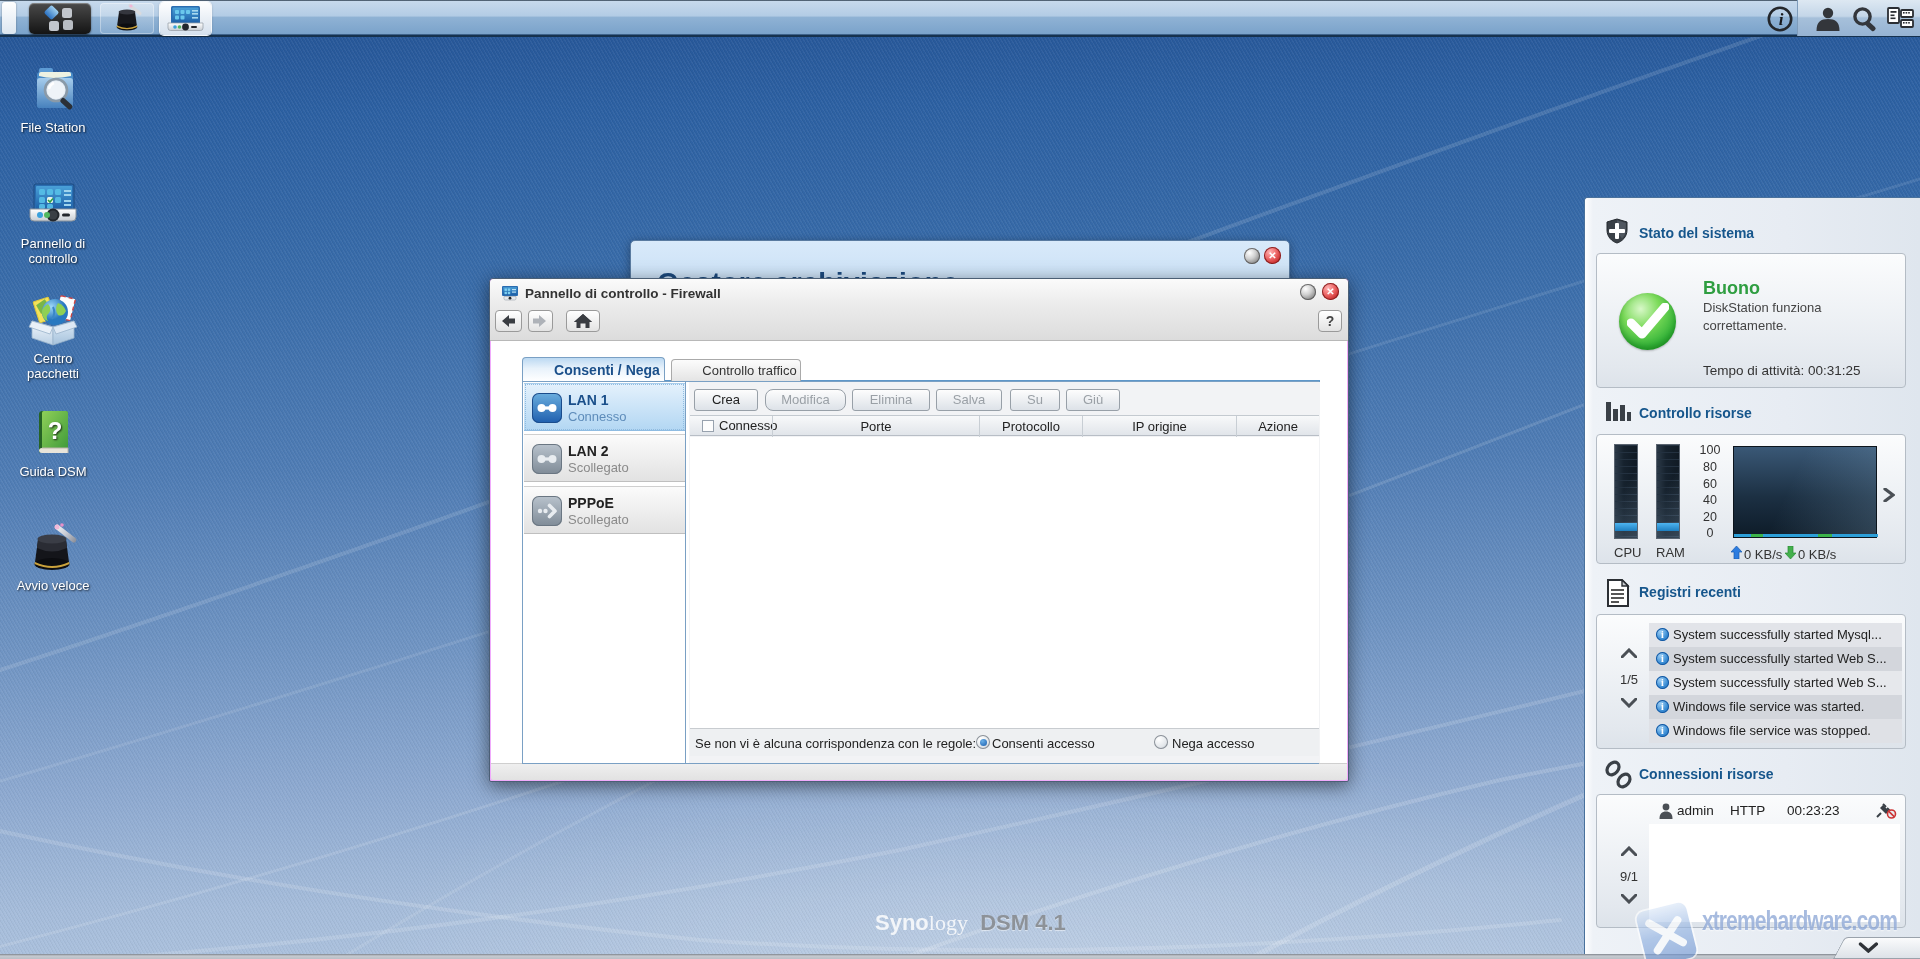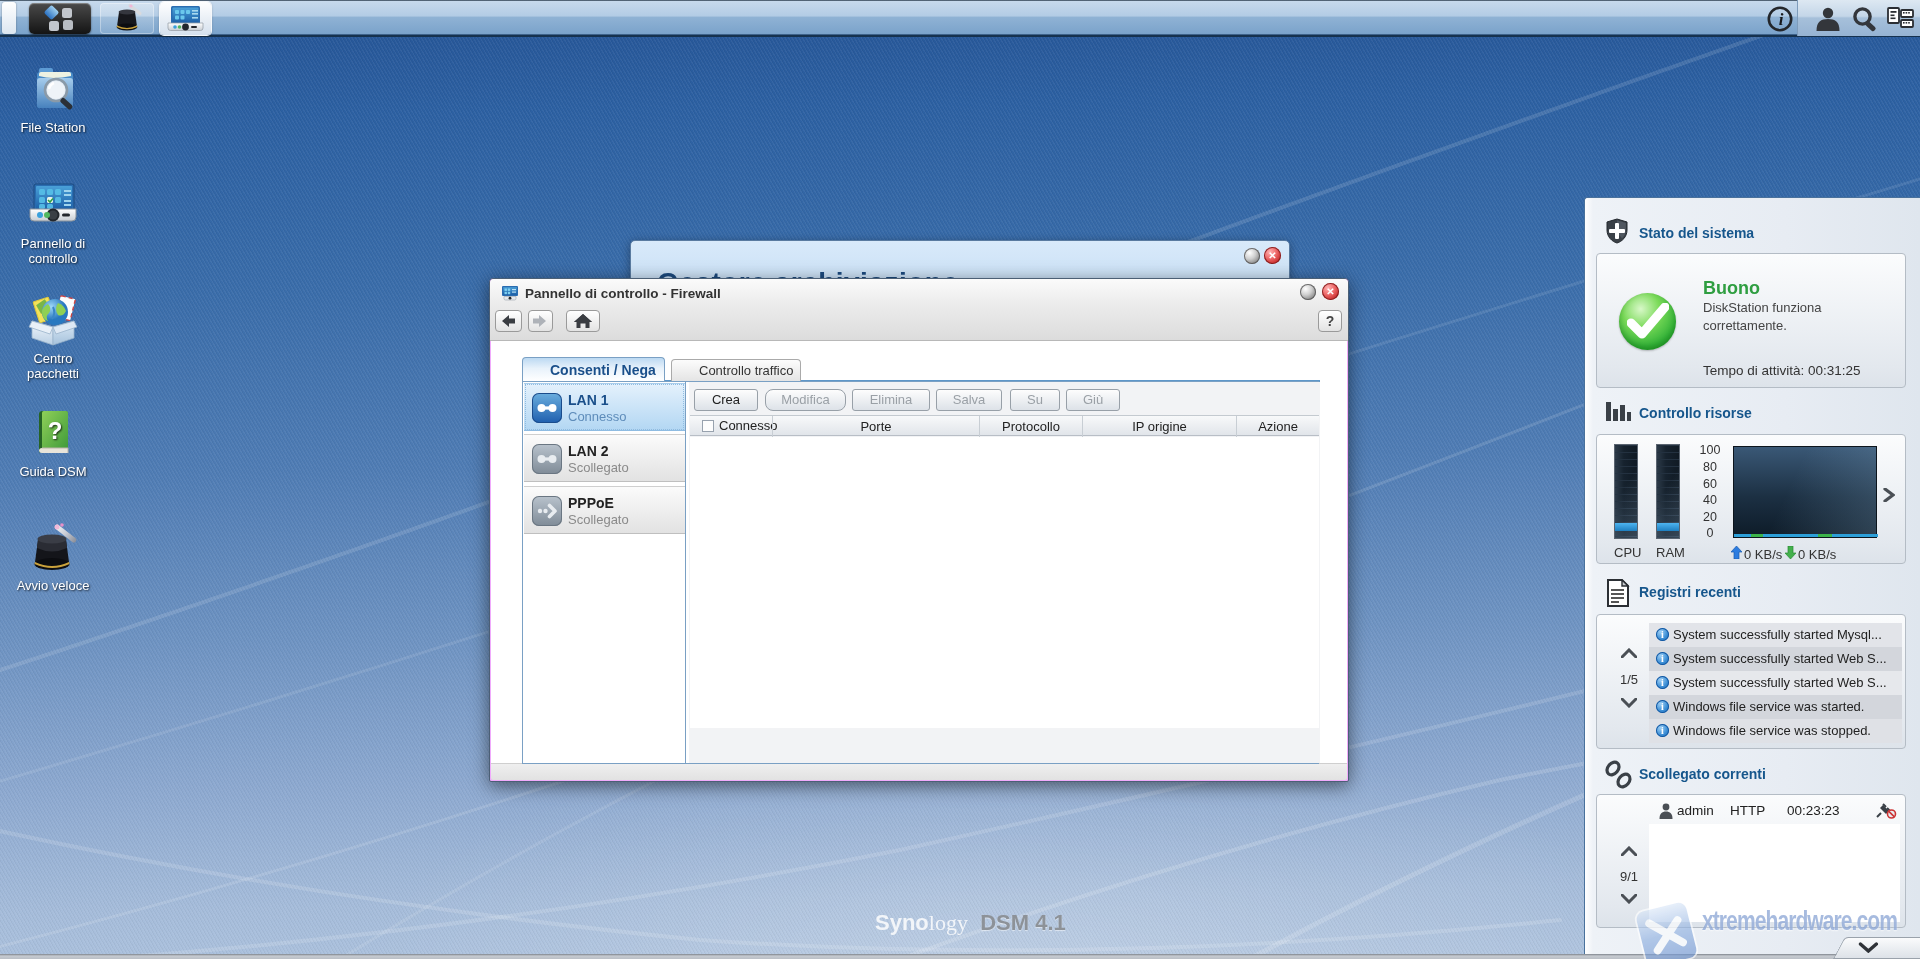--- a/index.html
+++ b/index.html
@@ -47,21 +47,21 @@
 #fw { position:absolute; left:489px; top:278px; width:860px; height:504px;
   background:#f0abfc; border:1px solid #4b5f75; border-radius:4px 4px 2px 2px;
   box-shadow:0 4px 18px rgba(0,0,0,.5); }
 #fw-head { position:absolute; left:0; top:0; width:100%; height:62px;
   background:linear-gradient(#fbfbfb, #ececec 40%, #dcdcdc); border-bottom:1px solid #b8b8b8; border-radius:4px 4px 0 0;}
 #fw-title { position:absolute; left:35px; top:7px; font-size:13.5px; font-weight:bold; color:#333; }
 .tb-btn { position:absolute; width:28px; height:22px; border:1px solid #9a9a9a; border-radius:4px;
   background:linear-gradient(#ffffff,#e3e3e3); top:31px; }
 #fw-body { position:absolute; left:1px; top:62px; width:856px; height:428px; background:#fff; }
 .tab { position:absolute; top:78px; height:24px; border:1px solid #9ab0c8; border-bottom:none;
-  border-radius:4px 4px 0 0; font-size:14px; text-align:left;padding-left:27px; }
+  border-radius:4px 4px 0 0; font-size:14px; text-align:center;padding-left:27px; }
 #tab1 { left:32px; width:143px; background:linear-gradient(#bcd9f2, #e8f2fb 45%, #ffffff); color:#1a4f8a;
   font-weight:bold; line-height:24px; border-color:#7aa0c4; z-index:2;}
 #tab2 { left:181px; width:130px; background:linear-gradient(#fcfcfc,#e4e4e4); color:#333; line-height:22px; border-color:#aaa; top:80px; height:22px; font-size:13px;}
 #content { position:absolute; left:32px; top:102px; width:797px; height:383px; border:1px solid #7aa0c4; background:#fff; }
 #lpane { position:absolute; left:0px; top:0px; width:163px; height:100%; border-right:1px solid #7aa0c4; }
 .citem { position:absolute; left:1px; width:161px; height:48px; box-sizing:border-box; border-top:1px solid #cfcfcf; border-bottom:1px solid #bfbfbf; }
 .citem .t1 { position:absolute; left:44px; top:8px; font-size:14px; font-weight:bold; }
 .citem .t2 { position:absolute; left:44px; top:25px; font-size:13px; }
 .cicon { position:absolute; left:8px; top:9px; width:30px; height:30px; border-radius:7px; }
 #mpane { position:absolute; left:166px; top:0; width:631px; height:100%; background:#f2f3f5; }
@@ -468,20 +468,27 @@
       <div id="thead">
         <span style="position:absolute; left:12px; top:4px; width:12px; height:12px; background:#fdfdfd; border:1px solid #98a2ae; box-sizing:border-box;"></span>
         <span style="position:absolute; left:29px; top:2px;">Connesso</span>
         <span class="thc" style="left:0; width:83px; border-right:1px solid #c8ced4;"></span>
         <span class="thc" style="left:83px; width:207px;">Porte</span>
         <span class="thc" style="left:290px; width:103px;">Protocollo</span>
         <span class="thc" style="left:393px; width:154px;">IP origine</span>
         <span class="thc" style="left:547px; width:82px; border-right:none;">Azione</span>
       </div>
       <div id="tbody"></div>
+      <div id="bbar">
+        <span style="position:absolute; left:5px; top:7px;">Se non vi è alcuna corrispondenza con le regole:</span>
+        <span class="radio sel" style="left:286px; top:6px;"></span>
+        <span style="position:absolute; left:302px; top:7px;">Consenti accesso</span>
+        <span class="radio" style="left:464px; top:6px;"></span>
+        <span style="position:absolute; left:482px; top:7px;">Nega accesso</span>
+      </div>
     </div>
   </div>
 </div>
 
 <div id="sidebar">
   <svg style="position:absolute;left:19px;top:20px;" width="26" height="26" viewBox="0 0 26 26">
     <path d="M13 1 L23 4 V12 C23 19 18 23.5 13 25 C8 23.5 3 19 3 12 V4 Z" fill="#3a4047" stroke="#23282e" stroke-width="1"></path>
     <path d="M13 2.2 L21.8 4.9 V12 C21.8 15 20.5 18 18 20.4 C16 17 13 15.8 13 15.8 Z" fill="#565d66" opacity="0.8"></path>
     <rect x="11" y="5" width="4" height="16" rx="1" fill="#fff"></rect>
       <rect x="5" y="11" width="16" height="4" rx="1" fill="#fff"></rect>
@@ -553,21 +560,21 @@
     <div class="logrow" style="top:56px; background:#e6e8ec;"><span class="ibadge"></span>System successfully started Web S...</div>
     <div class="logrow" style="top:80px; background:#d3d6dc;"><span class="ibadge"></span>Windows file service was started.</div>
     <div class="logrow" style="top:104px; background:#dfe1e6;"><span class="ibadge"></span>Windows file service was stopped.</div>
   </div>
   <svg style="position:absolute;left:19px;top:562px;" width="30" height="30" viewBox="0 0 30 30">
     <g fill="none" stroke="#3a4047" stroke-width="3.2">
       <ellipse cx="9" cy="8.5" rx="7" ry="5.2" transform="rotate(-50 9 8.5)"></ellipse>
       <ellipse cx="20" cy="20.5" rx="7" ry="5.2" transform="rotate(-50 20 20.5)"></ellipse>
     </g>
   </svg>
-  <div class="hdr" style="left:54px; top:568px;">Scollegato correnti</div>
+  <div class="hdr" style="left:54px; top:568px;">Connessioni risorse</div>
   <div class="wbox" style="top:596px; height:134px;">
     <svg class="chev" style="top:51px;" viewBox="0 0 16 10">
         <path d="M1 9 L8 2 L15 9" fill="none" stroke="#4a4f55" stroke-width="3" stroke-linecap="round"></path>
       </svg>
     <div class="pgtxt" style="top:74px;">9/1</div>
     <svg class="chev" style="top:99px;" viewBox="0 0 16 10">
         <path d="M1 1 L8 8 L15 1" fill="none" stroke="#4a4f55" stroke-width="3" stroke-linecap="round"></path>
       </svg>
     <svg style="position:absolute;left:62px;top:8px;" width="14" height="16" viewBox="0 0 14 16">
       <circle cx="7" cy="4" r="3.4" fill="#4a4f55"></circle>

